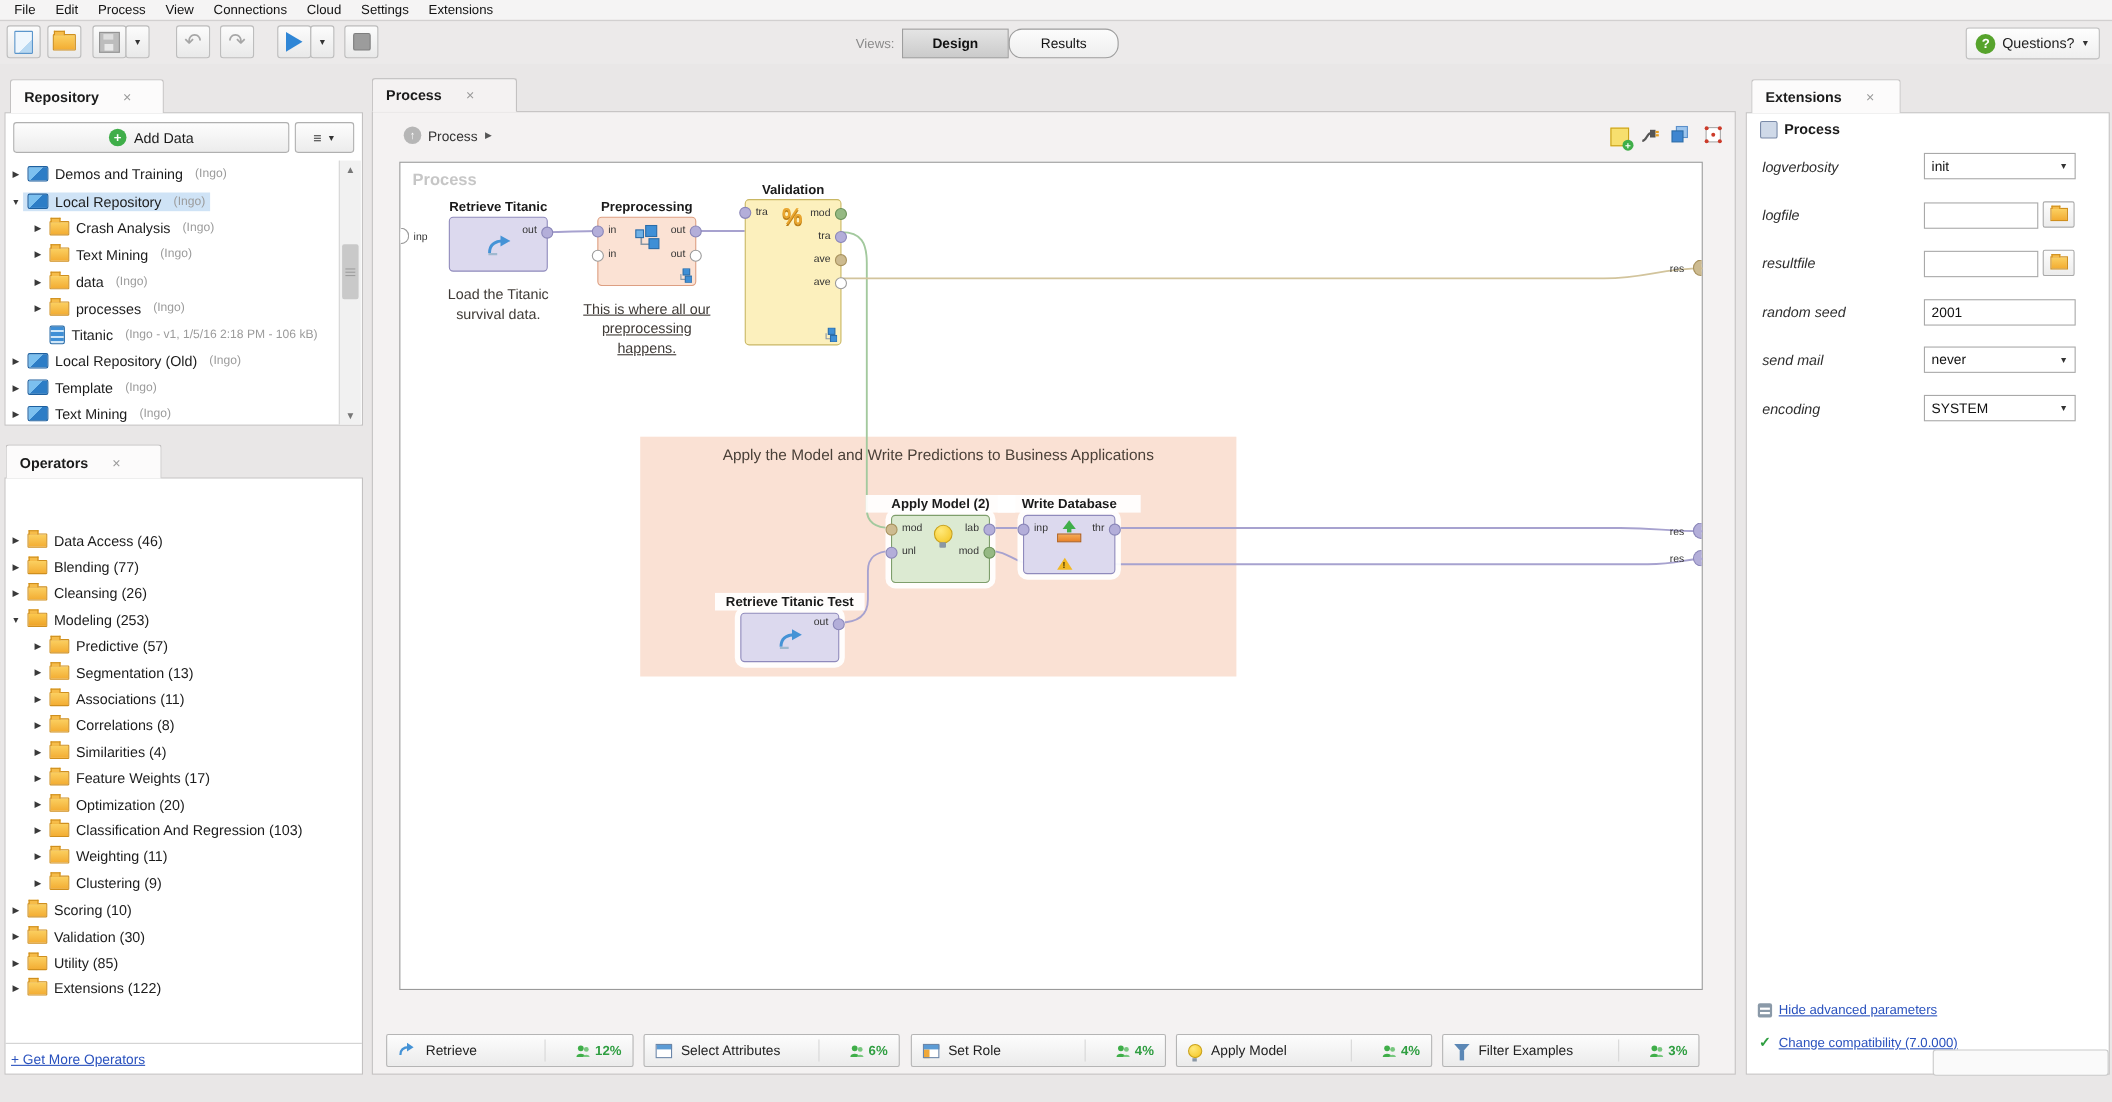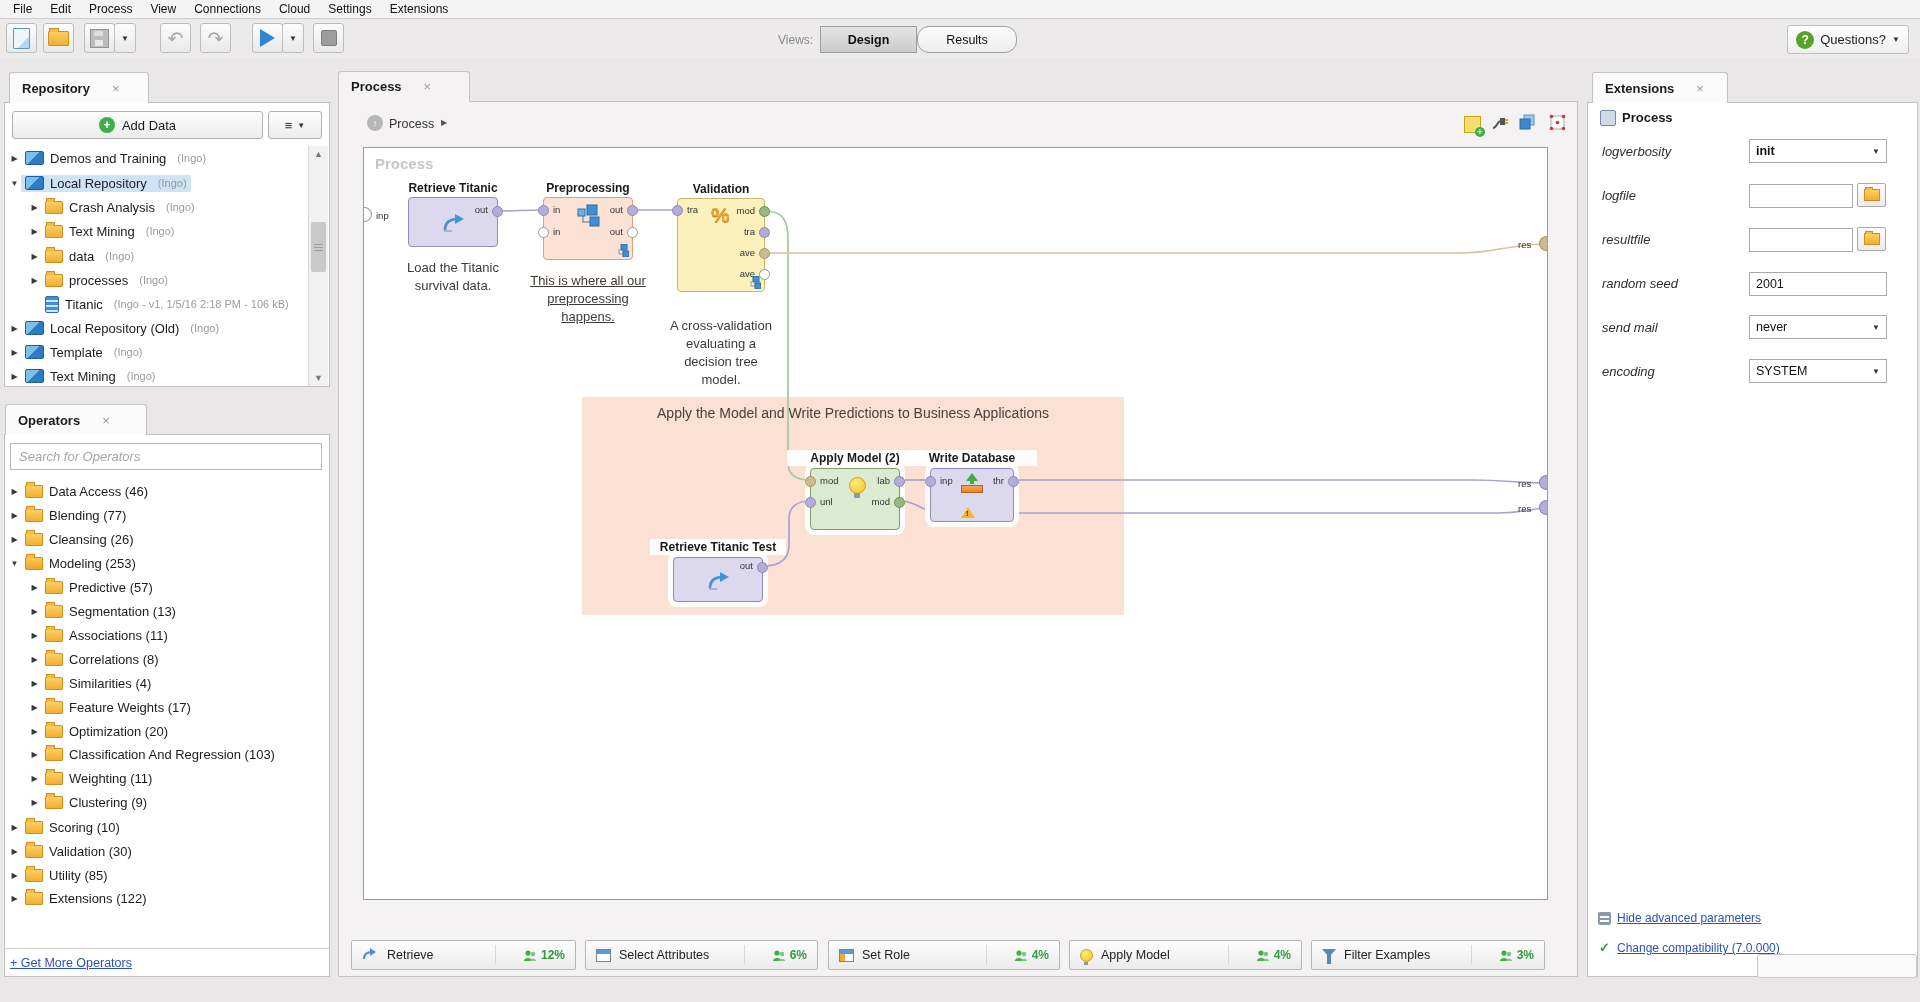--- a/index.html
+++ b/index.html
@@ -274,21 +274,20 @@
         <span class="grip" style="top:28px;"></span>
     </div>
     <span class="sarrow" style="bottom:3px;">▼</span>
   </div>
 
   <div class="ptab" style="left:5px;top:404px;width:142px;">
     <span>Operators</span>
     <span class="tabx">×</span>
   </div>
   <div class="pbody" style="left:4px;top:434px;width:326px;height:543px;"></div>
-  <input class="searchbox" style="left: 10px; top: 443px; width: 312px;" placeholder="Search for Operators">
 
   <div class="trow" style="left:8px;top:481px;">
       <span class="tw">▶</span>
       <span class="lblbox">
         <span class="i-folder"></span>
         <span>Data Access (46)</span>
       </span>
     </div>
   <div class="trow" style="left:8px;top:505px;">
       <span class="tw">▶</span>
@@ -490,40 +489,39 @@
         <rect x="13" y="13" width="9" height="9" fill="#3f8fd6" stroke="#2a6ca8"></rect>
       </svg>
     <svg class="abs" style="right:3px;bottom:2px;" width="13" height="13">
         <path d="M3 5 L3 10 L7 10" stroke="#8a97a5" fill="none" stroke-width="1"></path>
         <rect x="5" y="0" width="6" height="6" fill="#3f8fd6" stroke="#2a6ca8"></rect>
         <rect x="7" y="7" width="6" height="6" fill="#3f8fd6" stroke="#2a6ca8"></rect>
       </svg>
   </div>
   <div class="cap" style="left:528px;top:272px;width:120px;text-decoration:underline;">This is where all our preprocessing happens.</div>
 
-  <div class="node" style="left:677px;top:198px;width:88px;height:94px;background:#fcf0bd;border-color:#c9b763;">
+  <div class="node" style="left:677px;top:181px;width:88px;height:133px;background:#fcf0bd;border-color:#c9b763;">
     <div class="ntitle">Validation</div>
     <span class="plab" style="left:9px;top:5px;">tra</span>
     <span class="plab" style="right:9px;top:6px;">mod</span>
     <span class="plab" style="right:9px;top:27px;">tra</span>
     <span class="plab" style="right:9px;top:48px;">ave</span>
     <span class="plab" style="right:9px;top:69px;">ave</span>
     <span class="port p-purple" style="left:-6px;top:6px;"></span>
     <span class="port p-green" style="right:-6px;top:7px;"></span>
     <span class="port p-purple" style="right:-6px;top:28px;"></span>
     <span class="port p-tan" style="right:-6px;top:49px;"></span>
     <span class="port p-white" style="right:-6px;top:70px;"></span>
     <span class="pct-ic" style="left:33px;top:4px;">%</span>
     <svg class="abs" style="right:3px;bottom:2px;" width="13" height="13">
         <path d="M3 5 L3 10 L7 10" stroke="#8a97a5" fill="none" stroke-width="1"></path>
         <rect x="5" y="0" width="6" height="6" fill="#3f8fd6" stroke="#2a6ca8"></rect>
         <rect x="7" y="7" width="6" height="6" fill="#3f8fd6" stroke="#2a6ca8"></rect>
       </svg>
   </div>
-  <div class="cap" style="left:664px;top:317px;width:114px;">A cross-validation evaluating a decision tree model.</div>
 
   <div class="node halo" style="left:810px;top:468px;width:90px;height:62px;background:#dcead2;border-color:#7e9e6c;">
     <div class="ntitle wbg">Apply Model (2)</div>
     <span class="plab" style="left:9px;top:6px;">mod</span>
     <span class="plab" style="left:9px;top:27px;">unl</span>
     <span class="plab" style="right:9px;top:6px;">lab</span>
     <span class="plab" style="right:9px;top:27px;">mod</span>
     <span class="port p-tan" style="left:-6px;top:7px;"></span>
     <span class="port p-purple" style="left:-6px;top:28px;"></span>
     <span class="port p-purple" style="right:-6px;top:7px;"></span>
@@ -636,21 +634,21 @@
   <div class="ptab" style="left:1592px;top:72px;width:136px;">
     <span>Extensions</span>
     <span class="tabx">×</span>
   </div>
   <div class="pbody" style="left:1587px;top:102px;width:331px;height:875px;"></div>
 
   <span class="pp-ic" style="left:1600px;top:110px;"></span>
   <span class="abs" style="left:1622px;top:110px;font-size:13px;font-weight:bold;color:#1a1a1a;z-index:4;">Process</span>
 
   <span class="prow-label" style="left:1602px;top:144px;">logverbosity</span>
-  <div class="pselect" style="left:1749px;top:139px;width:138px;font-weight:bold;">
+  <div class="pselect" style="left:1749px;top:139px;width:138px;">
     <span>init</span>
     <span class="ddarrow">▼</span>
   </div>
   <span class="info abs-i" style="left:1898px;top:145px;"></span>
 
   <span class="prow-label" style="left:1602px;top:188px;">logfile</span>
   <input class="pinput" style="left: 1749px; top: 184px; width: 104px;" value="">
   <div class="fbtn" style="left:1857px;top:183px;">
       <span class="i-folder-sm"></span>
     </div>

